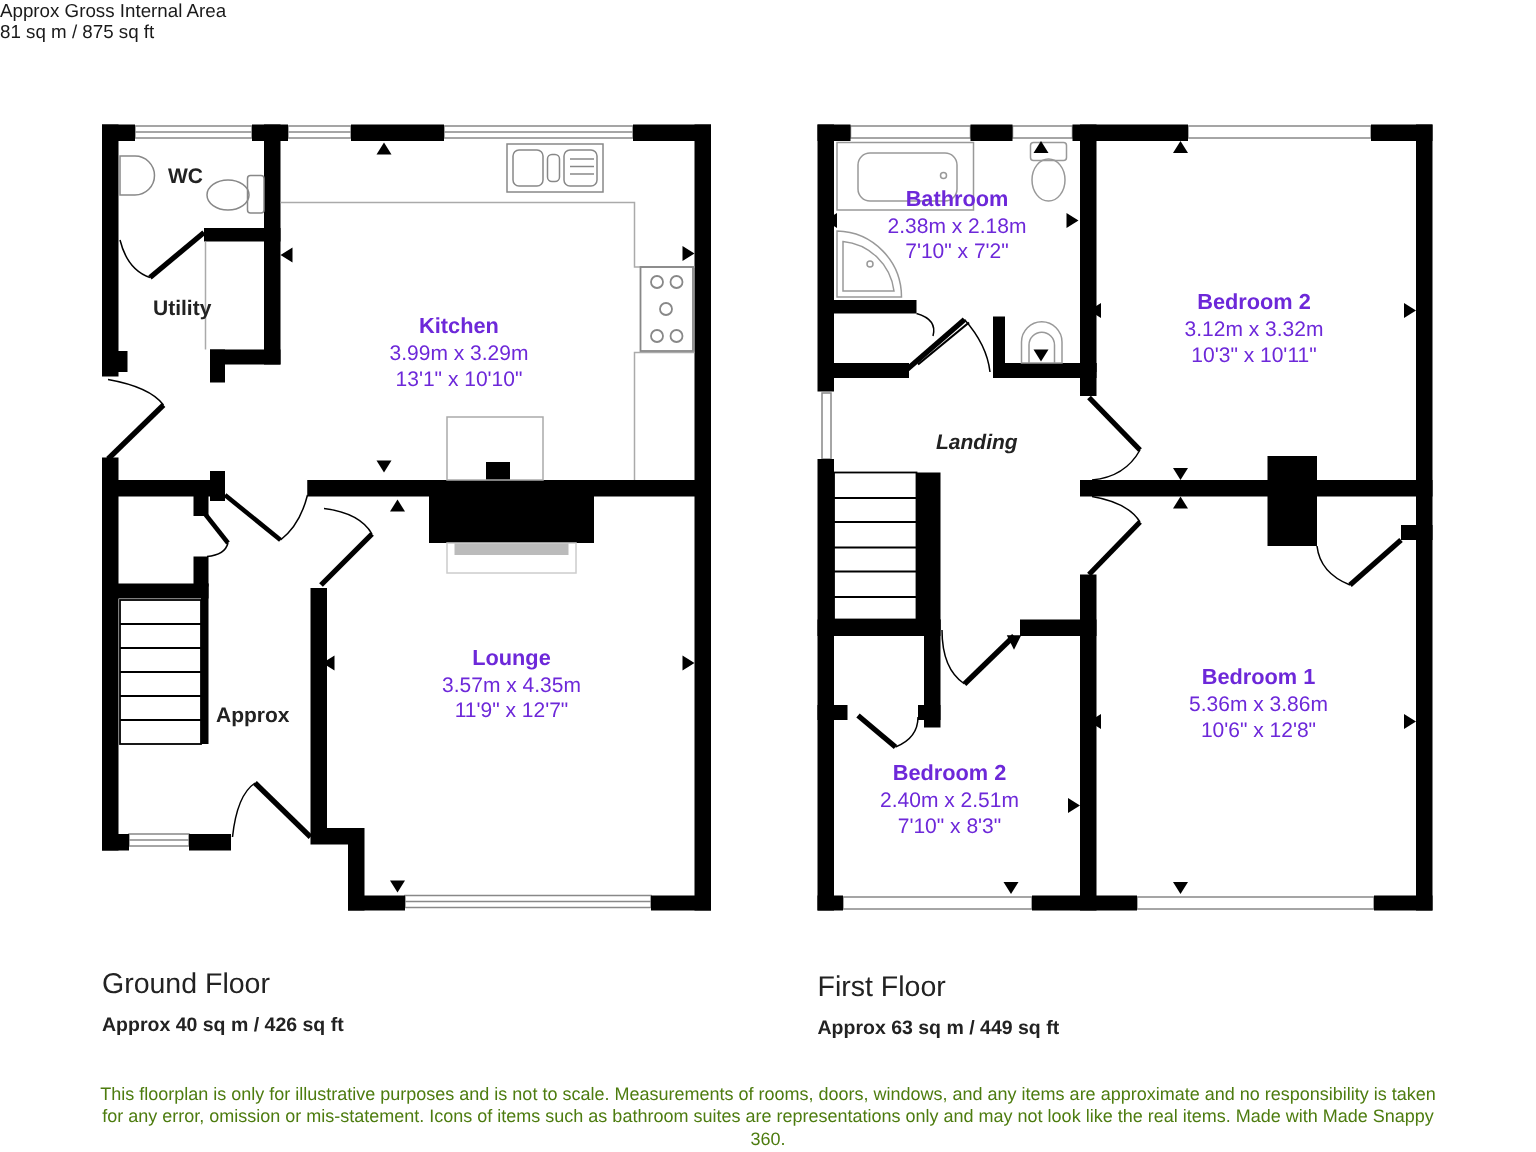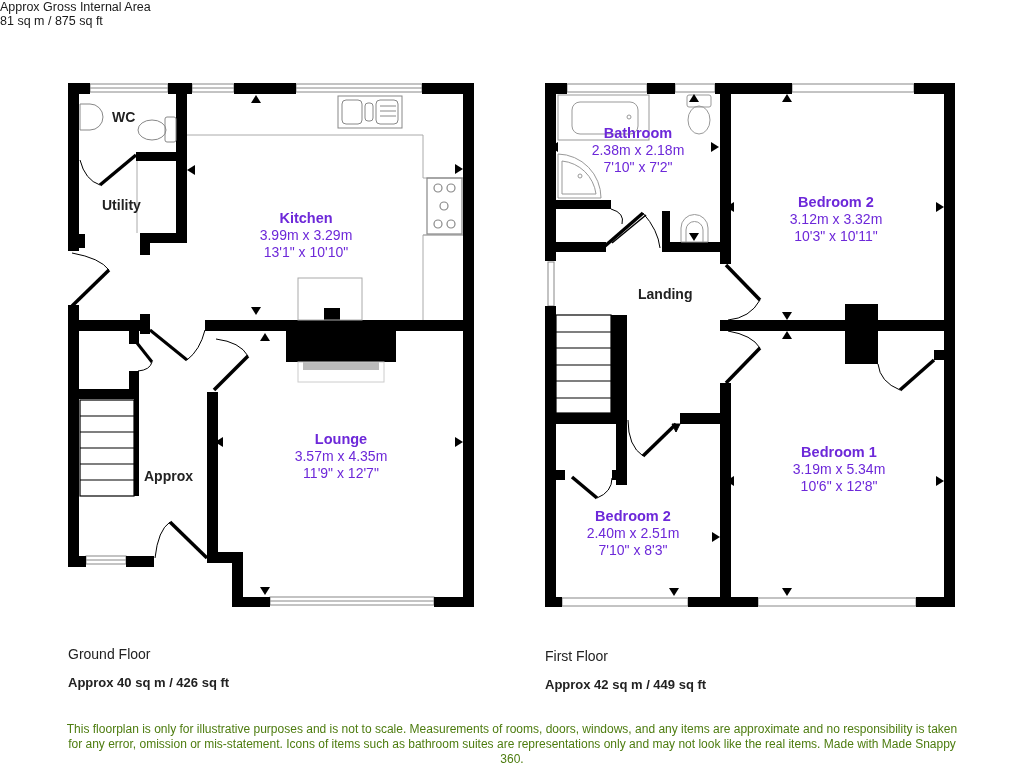--- a/index.html
+++ b/index.html
@@ -4,21 +4,21 @@
 <style>
   html,body{margin:0;padding:0;background:#ffffff;}
   body{width:1024px;height:768px;position:relative;overflow:hidden;font-family:"Liberation Sans",sans-serif;color:#1a1a1a;}
   .hdr{position:absolute;left:0;width:1024px;font-weight:normal;font-size:12.5px;line-height:14px;}
   .hdr1{top:0px;}
   .hdr2{top:14px;}
   svg#plan{position:absolute;left:0;top:0;}
   .room{position:absolute;text-align:center;font-size:14px;line-height:17px;color:#6d28d9;white-space:nowrap;transform:translateX(-50%);}
   .room .nm{font-weight:bold;font-size:14.5px;}
   .lbl{position:absolute;font-weight:bold;font-size:14px;color:#222;white-space:nowrap;}
-  .floor-title{position:absolute;font-size:14px;color:#222;}
+  .floor-title{position:absolute;font-size:19px;color:#222;}
   .floor-area{position:absolute;font-size:13px;font-weight:bold;color:#222;}
   .disclaimer{position:absolute;left:60px;width:904px;top:722px;text-align:center;font-size:12px;line-height:15px;color:#4d7c0f;}
 </style>
 </head>
 <body>
 
 <div class="hdr hdr1">Approx Gross Internal Area</div>
 <div class="hdr hdr2">81 sq m / 875 sq ft</div>
 
 <svg id="plan" width="1024" height="768" viewBox="0 0 1024 768">
@@ -293,30 +293,30 @@
 <div class="room" style="left:638px;top:125px;">
   <div class="nm">Bathroom</div>
   <div>2.38m x 2.18m</div>
   <div>7'10" x 7'2"</div>
 </div>
 <div class="room" style="left:836px;top:171px;margin-top:23px;">
   <div class="nm">Bedroom 2</div>
   <div>3.12m x 3.32m</div>
   <div>10'3" x 10'11"</div>
 </div>
-<div class="lbl" style="left:638px;top:286px;">Landing</div>
+<div class="lbl" style="left:624px;top:286px;font-style:italic;">Landing</div>
 <div class="room" style="left:839px;top:444px;">
   <div class="nm">Bedroom 1</div>
-  <div>3.19m x 5.34m</div>
+  <div>5.36m x 3.86m</div>
   <div>10'6" x 12'8"</div>
 </div>
 <div class="room" style="left:633px;top:508px;">
   <div class="nm">Bedroom 2</div>
   <div>2.40m x 2.51m</div>
   <div>7'10" x 8'3"</div>
 </div>
 
 <div class="floor-title" style="left:68px;top:646px;">Ground Floor</div>
 <div class="floor-area" style="left:68px;top:675px;">Approx 40 sq m / 426 sq ft</div>
 <div class="floor-title" style="left:545px;top:648px;">First Floor</div>
-<div class="floor-area" style="left:545px;top:677px;">Approx 42 sq m / 449 sq ft</div>
+<div class="floor-area" style="left:545px;top:677px;">Approx 63 sq m / 449 sq ft</div>
 
 <div class="disclaimer">This floorplan is only for illustrative purposes and is not to scale. Measurements of rooms, doors, windows, and any items are approximate and no responsibility is taken for any error, omission or mis-statement. Icons of items such as bathroom suites are representations only and may not look like the real items. Made with Made Snappy 360.</div>
 
 </body></html>

